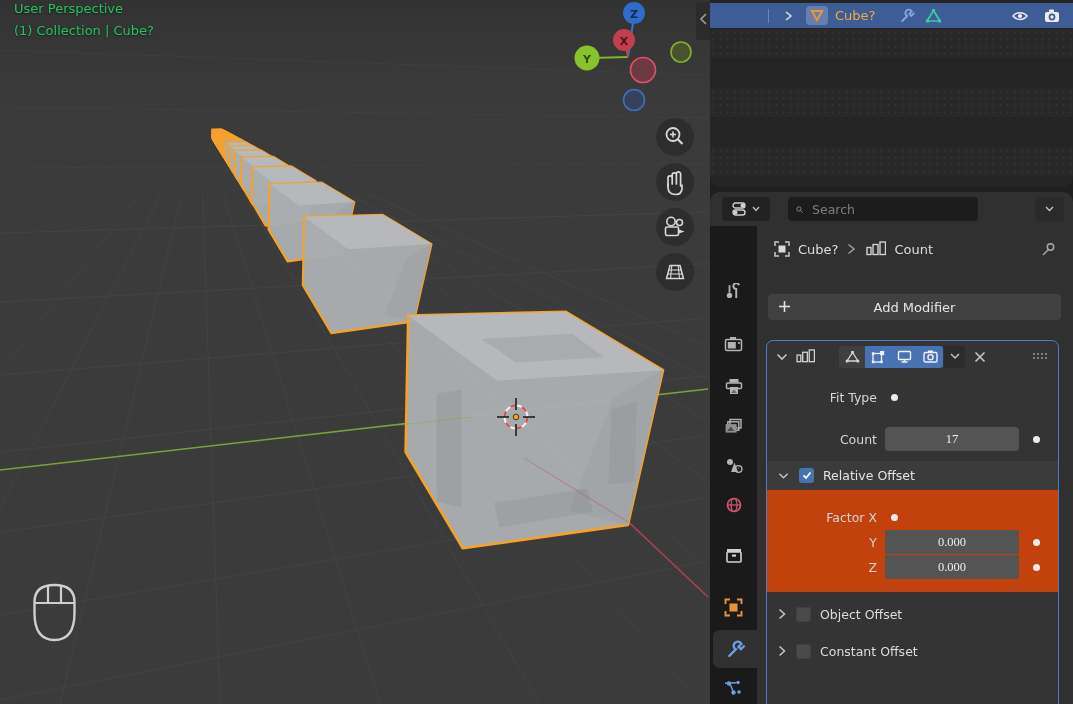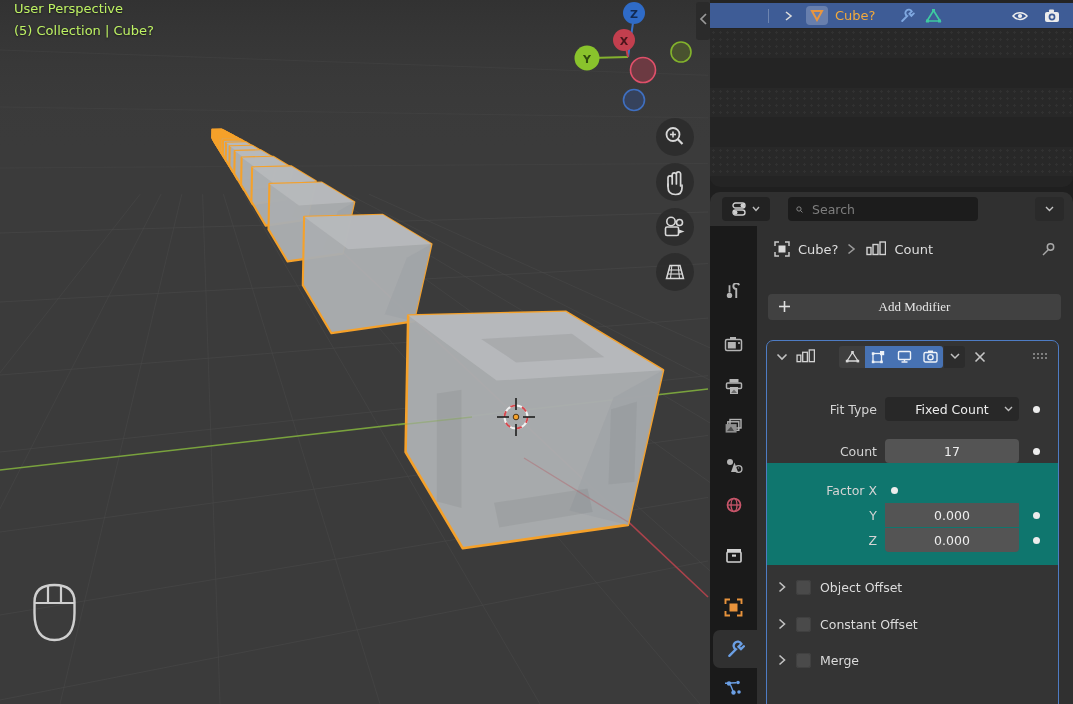--- a/index.html
+++ b/index.html
@@ -1,21 +1,21 @@
 <!DOCTYPE html>
 <html><head>
 <meta charset="utf-8">
 <style>
   html,body{margin:0;padding:0;background:#111;}
   #app{position:relative;width:1073px;height:704px;background:#1f1f1f;overflow:hidden;
        font-family:"DejaVu Sans","Liberation Sans",sans-serif;font-size:12.5px;color:#d5d5d5;
        -webkit-font-smoothing:antialiased;}
   .abs{position:absolute;}
   
-  .vp-text{color:#bef264;text-shadow:0 1px 2px rgba(0,0,0,.55);font-size:13px;}
+  .vp-text{color:#22c55e;text-shadow:0 1px 2px rgba(0,0,0,.55);font-size:13px;}
   
   .outliner{left:710px;top:0;width:363px;height:187px;background:#242424;border-radius:0 0 10px 10px;overflow:hidden;}
   .o-sel{position:absolute;left:0;top:3px;width:100%;height:25px;background:#3e5c96;display:flex;align-items:center;}
   .o-stripe{position:absolute;left:0;width:100%;height:29px;background:rgba(255,255,255,0.02);
             background-image:radial-gradient(rgba(255,255,255,.045) 1px,transparent 1.2px);background-size:7px 7px;}
   .o-sel .sep{width:1px;height:14px;background:rgba(255,255,255,.25);margin-left:58px;}
   .o-label{color:#f3aa3c;margin-left:7px;font-size:13px;}
   .ic{display:inline-flex;align-items:center;justify-content:center;}
   
   .props{left:710px;top:192px;width:363px;height:544px;background:#303030;border-radius:10px 10px 0 0;overflow:hidden;}
@@ -29,43 +29,43 @@
   .search input::placeholder{color:#7e7e7e;}
   .menu-btn{position:absolute;right:9px;top:5px;width:29px;height:24px;background:#2a2a2a;border-radius:4px;
             display:flex;align-items:center;justify-content:center;}
   .tabstrip{position:absolute;left:0;top:34px;width:47px;height:478px;background:#1a1a1a;}
   .tab{position:absolute;left:1px;width:45px;height:38px;display:flex;align-items:center;justify-content:center;}
   .tab.active{background:#303030;border-radius:7px 0 0 7px;left:3px;width:44px;}
   .p-main{position:absolute;left:47px;top:34px;right:0;bottom:0;}
   .bread{position:absolute;left:0;top:10px;width:100%;height:26px;display:flex;align-items:center;padding-left:17px;box-sizing:border-box;color:#dedede;}
   .bread .txt{margin:0 8px;font-size:13px;}
   .addmod{position:absolute;left:11px;top:68px;width:293px;height:26px;background:#414141;border-radius:4px;
-          display:flex;align-items:center;justify-content:center;color:#e6e6e6;font-size:13px;font-family:Liberation Serif, serif;}
+          display:flex;align-items:center;justify-content:center;color:#e6e6e6;font-size:13px;}
   .addmod svg{position:absolute;left:10px;top:6px;}
   .mpanel{position:absolute;left:9px;top:114px;width:293px;height:400px;background:#343434;
           border:1px solid #4e7cc4;border-radius:7px 7px 0 0;box-sizing:border-box;overflow:hidden;}
   .mp-head{height:31px;display:flex;align-items:center;padding:0 9px;}
   .tgl{width:26px;height:22px;display:flex;align-items:center;justify-content:center;}
   .tgl.on{background:#4772b3;}
   .tgl.off{background:#3f3f3f;}
   .tgl.first{border-radius:3px 0 0 3px;}
   .tgl.last{border-radius:0 3px 3px 0;}
   .ddbtn{width:21px;height:22px;background:#2c2c2c;border-radius:0 3px 3px 0;display:flex;align-items:center;justify-content:center;margin-left:1px;}
   .dots{margin-left:auto;display:grid;grid-template-columns:repeat(4,4px);grid-auto-rows:4px;}
   .dots i{width:2px;height:2px;border-radius:50%;background:#9a9a9a;display:block;}
   .prow{display:flex;align-items:center;height:24px;padding-left:8px;}
   .plabel{width:102px;text-align:right;color:#d4d4d4;flex:0 0 102px;font-size:12.5px;}
   .pfield{width:134px;height:24px;margin-left:8px;display:flex;align-items:center;justify-content:center;
           color:#ededed;font-size:12.5px;box-sizing:border-box;}
   .dd{background:#282828;border-radius:4px;position:relative;}
   .dd svg{position:absolute;right:6px;top:9px;}
-  .val{background:#545454;border-radius:4px;}
+  .val{background:#545454;border-radius:4px;font-family:Liberation Serif, serif;}
   .kdot{width:7px;height:7px;border-radius:50%;background:#ececec;margin-left:14px;}
   .subhead{height:29px;background:#3b3b3b;display:flex;align-items:center;padding-left:11px;margin-top:10px;}
-  .subbody{background:#0f766e;padding:9px 0 12px 0;}
+  .subbody{background:#c2410c;padding:9px 0 12px 0;}
   .grp{border-radius:0;}
   .grp.top{border-radius:4px 4px 0 0;}
   .grp.bot{border-radius:0 0 4px 4px;}
   .frow{display:flex;align-items:center;height:24px;margin-bottom:1px;padding-left:8px;}
   .chkrow{display:flex;align-items:center;height:28px;padding-left:11px;margin-top:4px;color:#dcdcdc;}
   .cb{width:15px;height:15px;border-radius:3px;margin:0 9px 0 10px;display:flex;align-items:center;justify-content:center;}
   .cb.on{background:#4772b3;}
   .cb.off{background:#4a4a4a;box-shadow:inset 0 0 0 1px #404040;}
   .chev{display:inline-flex;}
 </style>
@@ -204,21 +204,21 @@
         <line x1="48" y1="585.5" x2="48" y2="603" stroke="#cfcfcf" stroke-width="2.2"></line>
         <line x1="61" y1="585.5" x2="61" y2="603" stroke="#cfcfcf" stroke-width="2.2"></line>
       </g>
       <g>
         <rect x="696" y="2" width="14" height="38" rx="3" fill="#2a2a2a" opacity="0.9"></rect>
         <path d="M706,14 l-5,5 5,5" fill="none" stroke="#9a9a9a" stroke-width="1.7"></path>
       </g>
     </svg>
 
   <div class="abs vp-text" style="left:14px;top:1px">User Perspective</div>
-  <div class="abs vp-text" style="left:14px;top:23px">(5) Collection | Cube?</div>
+  <div class="abs vp-text" style="left:14px;top:23px">(1) Collection | Cube?</div>
 
   <div class="abs outliner">
     <div class="o-stripe" style="top:29px"></div>
     <div class="o-stripe" style="top:88px"></div>
     <div class="o-stripe" style="top:147px"></div>
     <div class="o-sel">
       <span class="sep"></span>
       <span class="ic" style="margin-left:13px">
         <svg width="12" height="12" viewBox="0 0 12 12">
             <polyline points="4,2 9,6 4,10" fill="none" stroke="#dcdcdc" stroke-width="1.6"></polyline>
@@ -469,37 +469,44 @@
               <i></i>
               <i></i>
               <i></i>
               <i></i>
               <i></i>
               <i></i>
               <i></i>
           </span>
         </div>
 
-        <div class="prow" style="margin-top:25px">
+        <div class="prow" style="margin-top:13px">
           <span class="plabel">Fit Type</span>
-          <span class="pfield dd">
-            <span>Fixed Count</span>
-            <svg width="9" height="6" viewBox="0 0 9 6">
-                <polyline points="1,1 4.5,4.5 8,1" fill="none" stroke="#bdbdbd" stroke-width="1.4"></polyline>
-              </svg>
-          </span>
           <span class="kdot"></span>
         </div>
 
         <div class="prow" style="margin-top:18px">
           <span class="plabel">Count</span>
           <span class="pfield val">17</span>
           <span class="kdot"></span>
         </div>
 
+        <div class="subhead">
+          <span class="chev">
+            <svg width="11" height="8" viewBox="0 0 12 8">
+                <polyline points="1.5,1.5 6,6 10.5,1.5" fill="none" stroke="#c2c2c2" stroke-width="1.6"></polyline>
+              </svg>
+          </span>
+          <span class="cb on">
+            <svg width="10" height="9" viewBox="0 0 10 9">
+                <polyline points="1.5,4.5 4,7 8.5,1.5" fill="none" stroke="#fff" stroke-width="1.8"></polyline>
+              </svg>
+          </span>
+          <span style="color:#e4e4e4">Relative Offset</span>
+        </div>
 
         <div class="subbody">
           <div class="frow" style="margin-top:6px">
             <span class="plabel">Factor X</span>
             <span class="kdot"></span>
           </div>
           <div class="frow">
             <span class="plabel">Y</span>
             <span class="pfield val grp">0.000</span>
             <span class="kdot"></span>
@@ -522,25 +529,16 @@
         </div>
         <div class="chkrow" style="margin-top:9px">
           <span class="chev">
             <svg width="8" height="12" viewBox="0 0 8 12">
                 <polyline points="1.5,1.5 6.5,6 1.5,10.5" fill="none" stroke="#c2c2c2" stroke-width="1.6"></polyline>
               </svg>
           </span>
           <span class="cb off"></span>
           <span>Constant Offset</span>
         </div>
-        <div class="chkrow" style="margin-top:8px">
-          <span class="chev">
-            <svg width="8" height="12" viewBox="0 0 8 12">
-                <polyline points="1.5,1.5 6.5,6 1.5,10.5" fill="none" stroke="#c2c2c2" stroke-width="1.6"></polyline>
-              </svg>
-          </span>
-          <span class="cb off"></span>
-          <span>Merge</span>
-        </div>
       </div>
     </div>
   </div>
 </div>
 
 </body></html>

